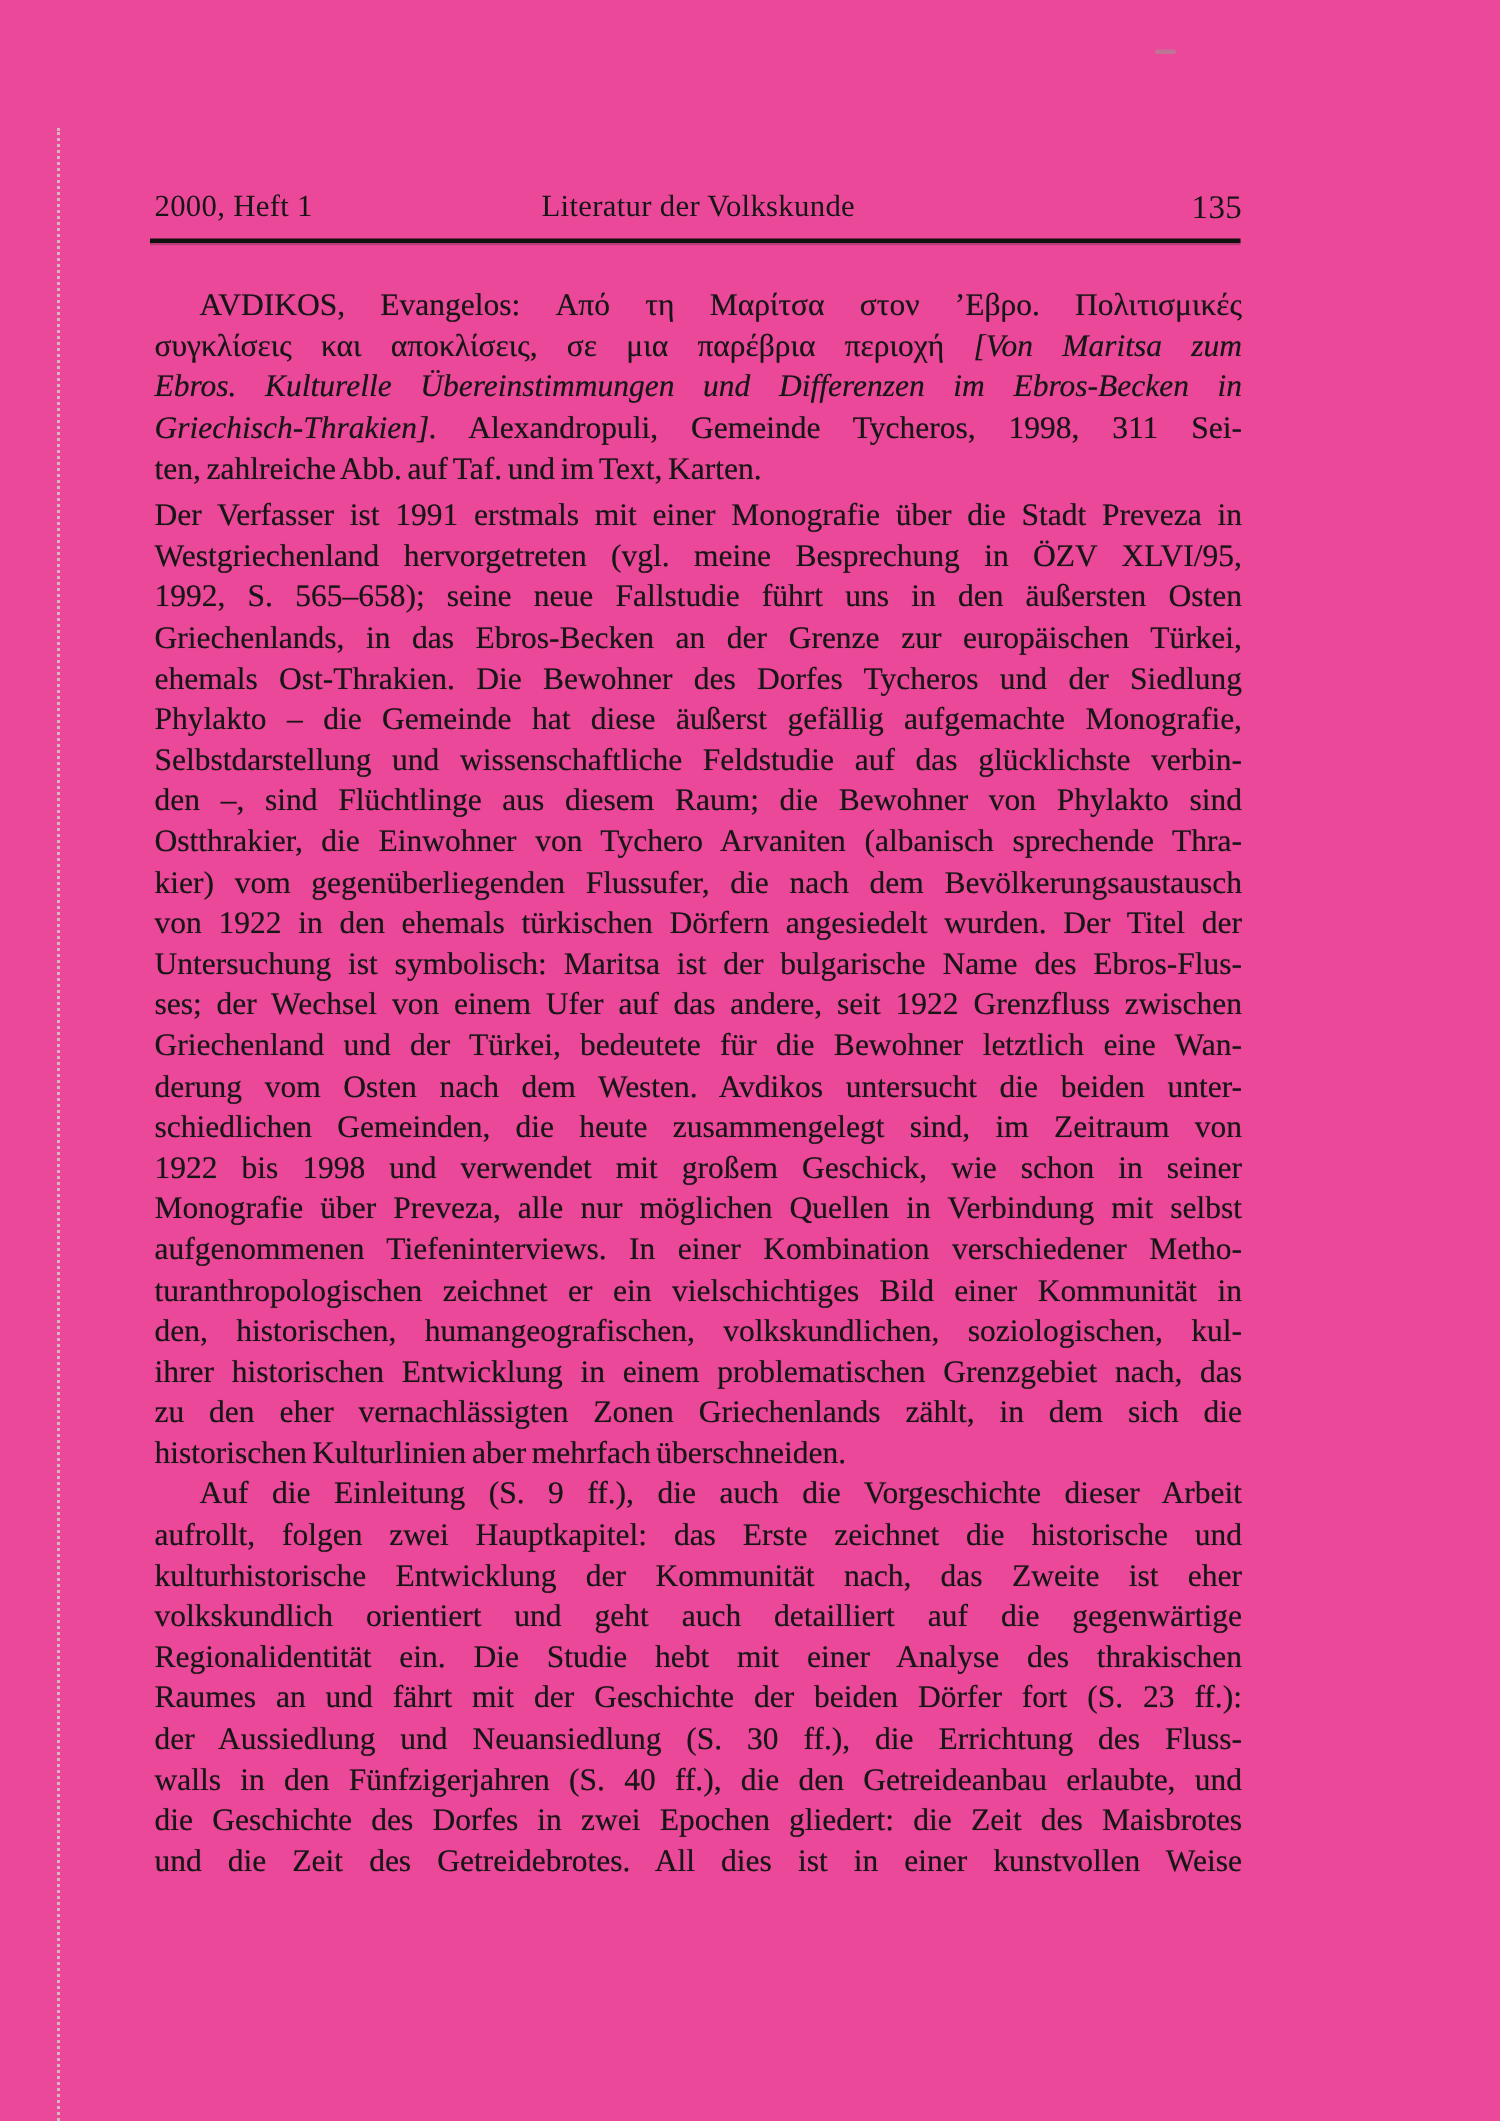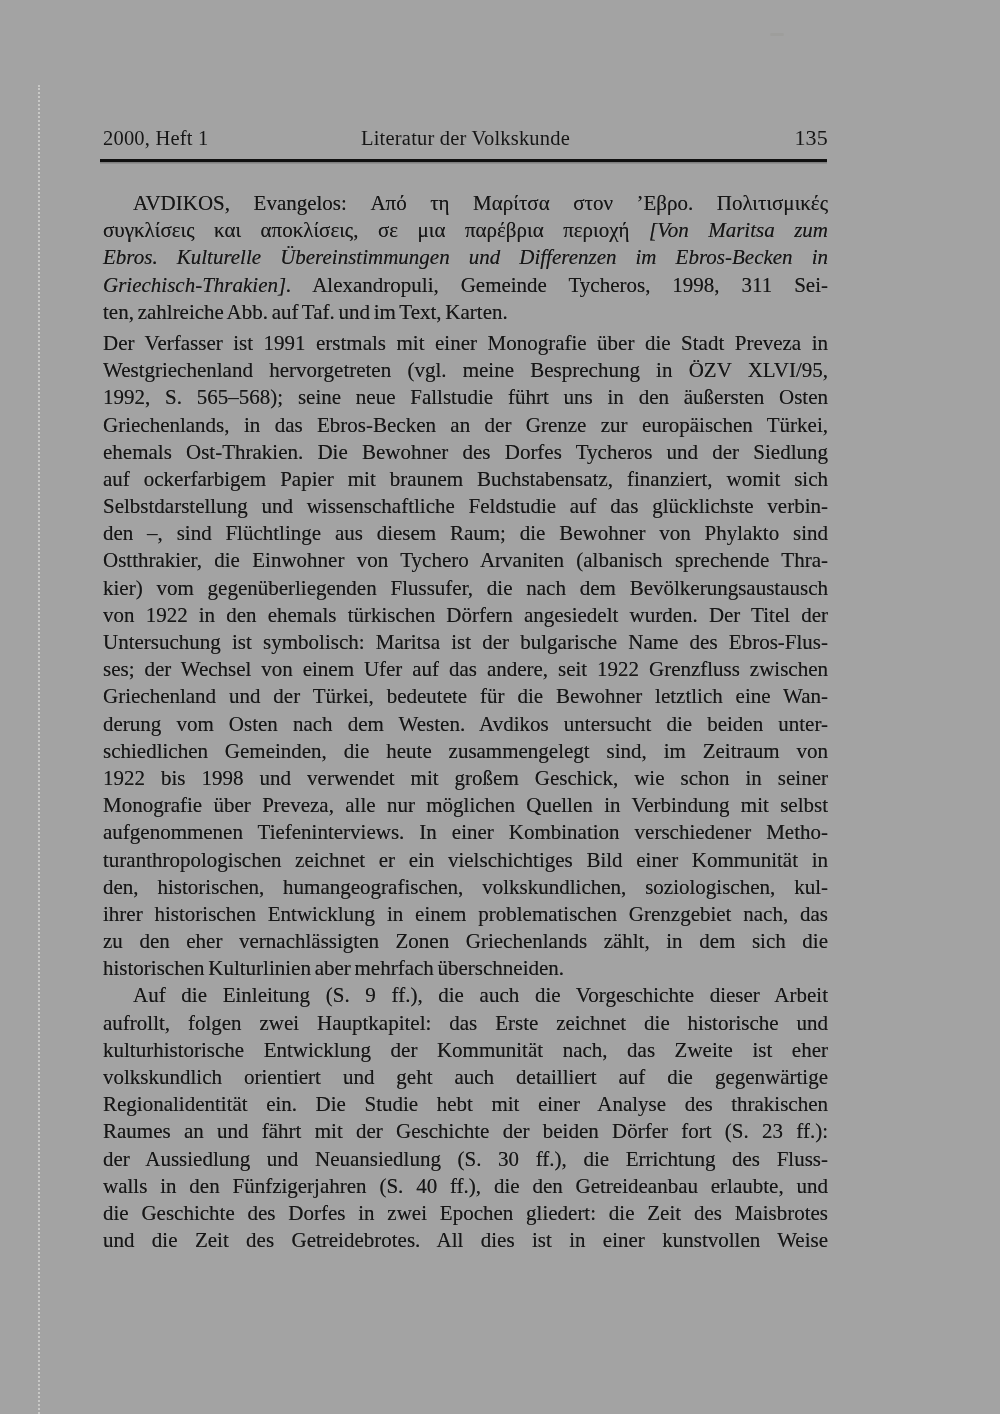--- a/index.html
+++ b/index.html
@@ -4,21 +4,21 @@
 <style>
   html, body {
     margin: 0;
     padding: 0;
     background: #ffffff;
   }
   .page {
     position: relative;
     width: 1000px;
     height: 1414px;
-    background: #a3a3a3;
+    background: #ec4899;
     overflow: hidden;
     font-family: "Liberation Serif", "DejaVu Serif", serif;
     color: #161616;
   }
   
   .artifact-vline {
     position: absolute;
     left: 38px;
     top: 85px;
     height: 1329px;
@@ -101,24 +101,24 @@
     <div class="para reference">
         <div class="line indent"><span>AVDIKOS, Evangelos: Από τη Μαρίτσα στον ’Εβρο. Πολιτισμικές</span></div>
         <div class="line"><span>συγκλίσεις και αποκλίσεις, σε μια παρέβρια περιοχή </span><em>[Von Maritsa zum</em></div>
         <div class="line"><em>Ebros. Kulturelle Übereinstimmungen und Differenzen im Ebros-Becken in</em></div>
         <div class="line"><em>Griechisch-Thrakien].</em><span> Alexandropuli, Gemeinde Tycheros, 1998, 311 Sei-</span></div>
         <div class="line last"><span>ten, zahlreiche Abb. auf Taf. und im Text, Karten.</span></div>
       </div>
     <div class="para gap-before">
         <div class="line"><span>Der Verfasser ist 1991 erstmals mit einer Monografie über die Stadt Preveza in</span></div>
         <div class="line"><span>Westgriechenland hervorgetreten (vgl. meine Besprechung in ÖZV XLVI/95,</span></div>
-        <div class="line"><span>1992, S. 565–568); seine neue Fallstudie führt uns in den äußersten Osten</span></div>
+        <div class="line"><span>1992, S. 565–658); seine neue Fallstudie führt uns in den äußersten Osten</span></div>
         <div class="line"><span>Griechenlands, in das Ebros-Becken an der Grenze zur europäischen Türkei,</span></div>
         <div class="line"><span>ehemals Ost-Thrakien. Die Bewohner des Dorfes Tycheros und der Siedlung</span></div>
-        <div class="line"><span>auf ockerfarbigem Papier mit braunem Buchstabensatz, finanziert, womit sich</span></div>
+        <div class="line"><span>Phylakto – die Gemeinde hat diese äußerst gefällig aufgemachte Monografie,</span></div>
         <div class="line"><span>Selbstdarstellung und wissenschaftliche Feldstudie auf das glücklichste verbin-</span></div>
         <div class="line"><span>den –, sind Flüchtlinge aus diesem Raum; die Bewohner von Phylakto sind</span></div>
         <div class="line"><span>Ostthrakier, die Einwohner von Tychero Arvaniten (albanisch sprechende Thra-</span></div>
         <div class="line"><span>kier) vom gegenüberliegenden Flussufer, die nach dem Bevölkerungsaustausch</span></div>
         <div class="line"><span>von 1922 in den ehemals türkischen Dörfern angesiedelt wurden. Der Titel der</span></div>
         <div class="line"><span>Untersuchung ist symbolisch: Maritsa ist der bulgarische Name des Ebros-Flus-</span></div>
         <div class="line"><span>ses; der Wechsel von einem Ufer auf das andere, seit 1922 Grenzfluss zwischen</span></div>
         <div class="line"><span>Griechenland und der Türkei, bedeutete für die Bewohner letztlich eine Wan-</span></div>
         <div class="line"><span>derung vom Osten nach dem Westen. Avdikos untersucht die beiden unter-</span></div>
         <div class="line"><span>schiedlichen Gemeinden, die heute zusammengelegt sind, im Zeitraum von</span></div>

